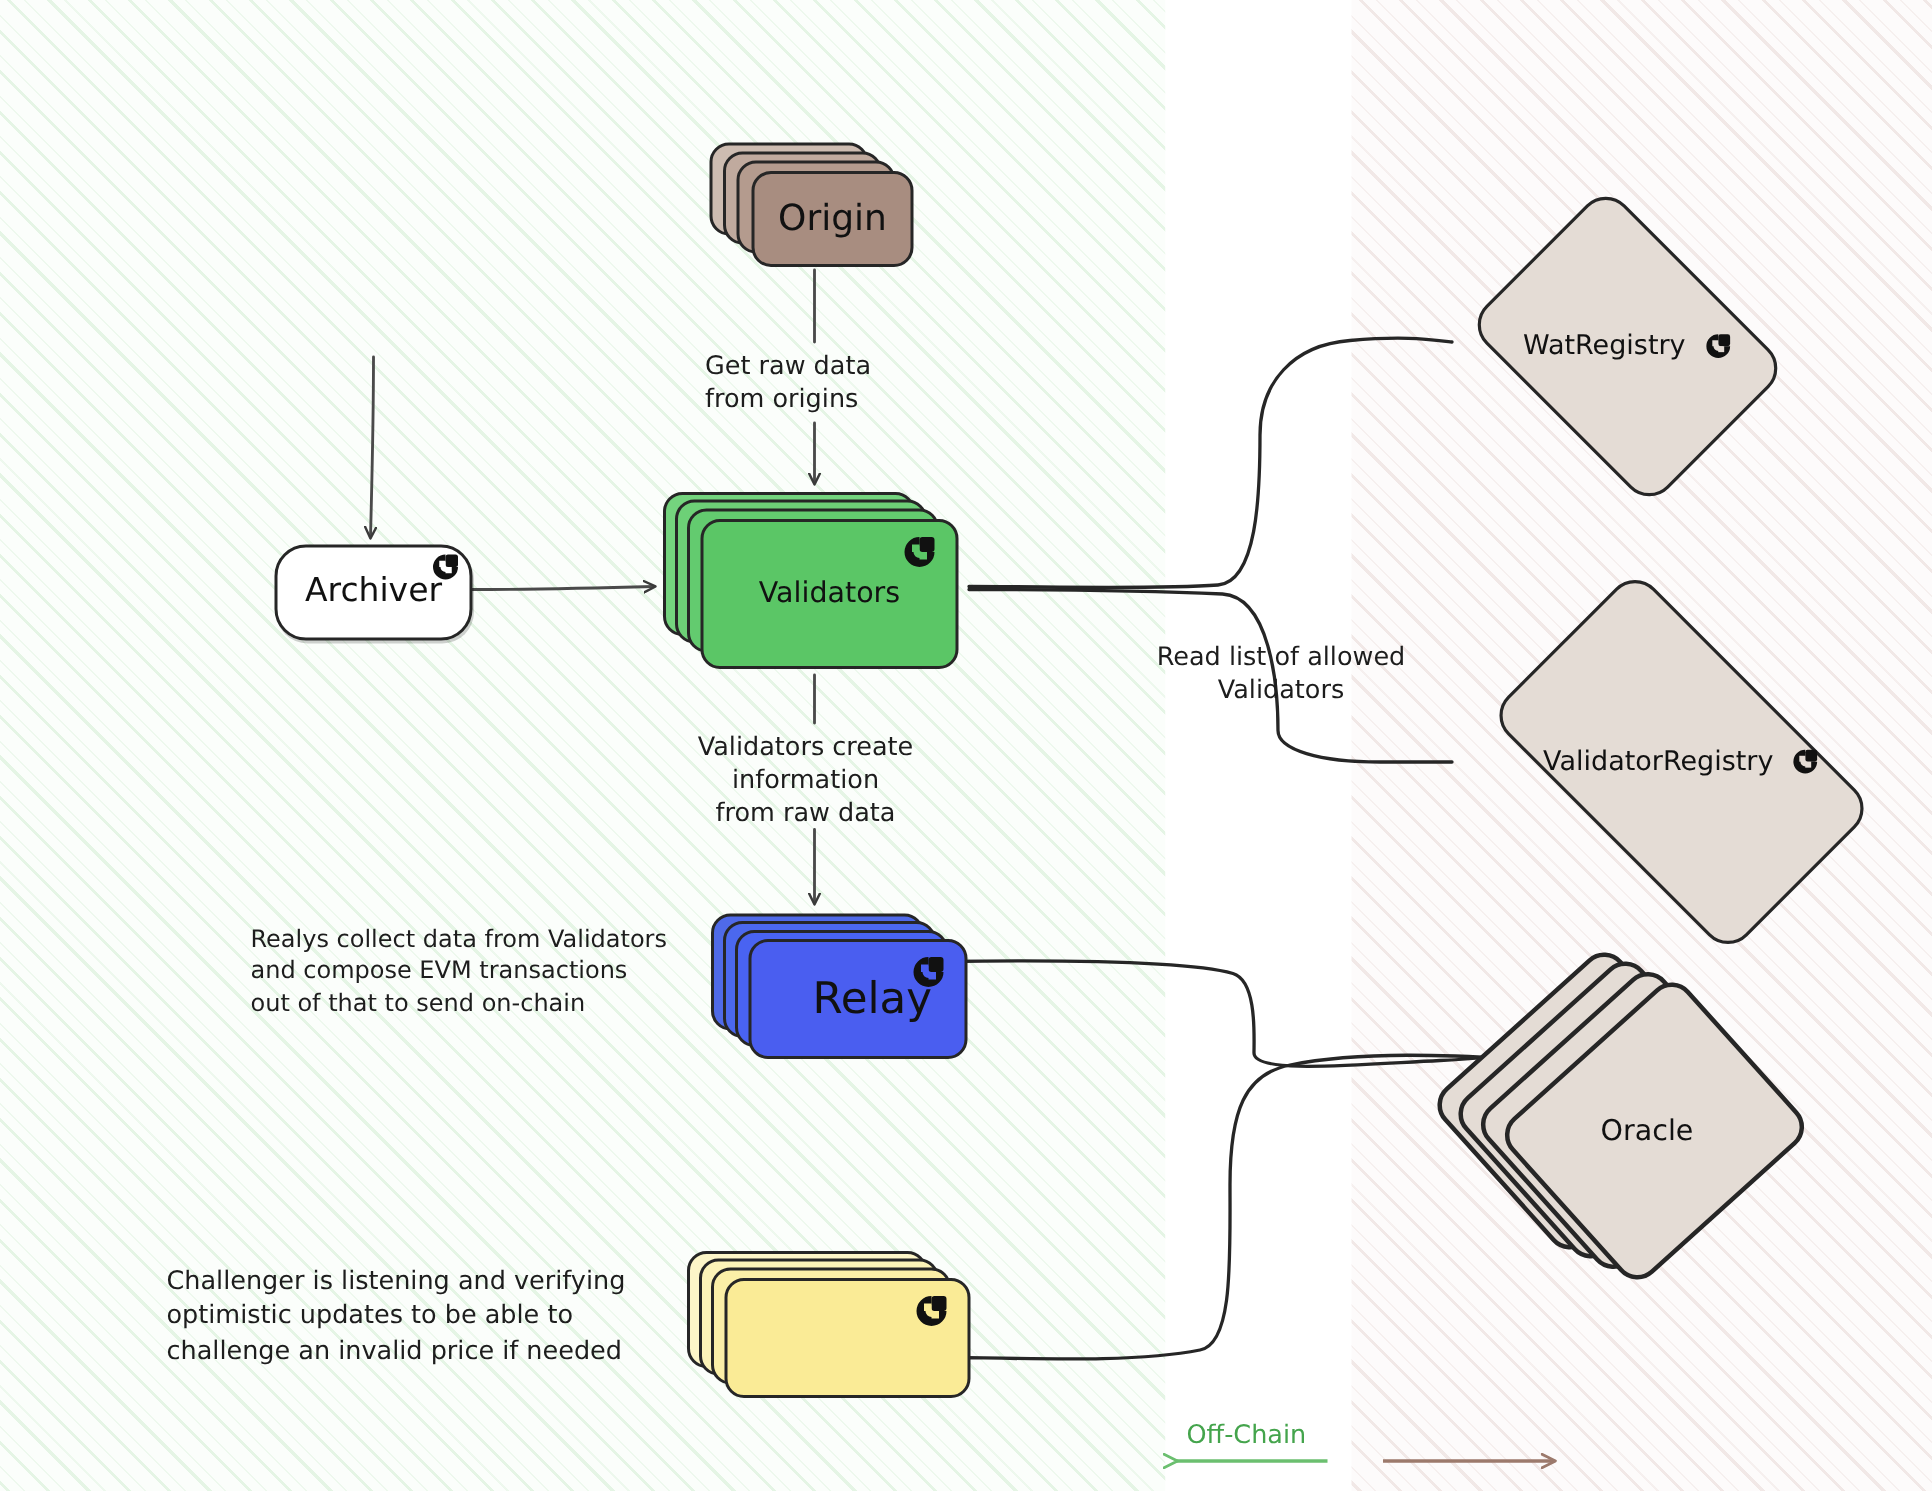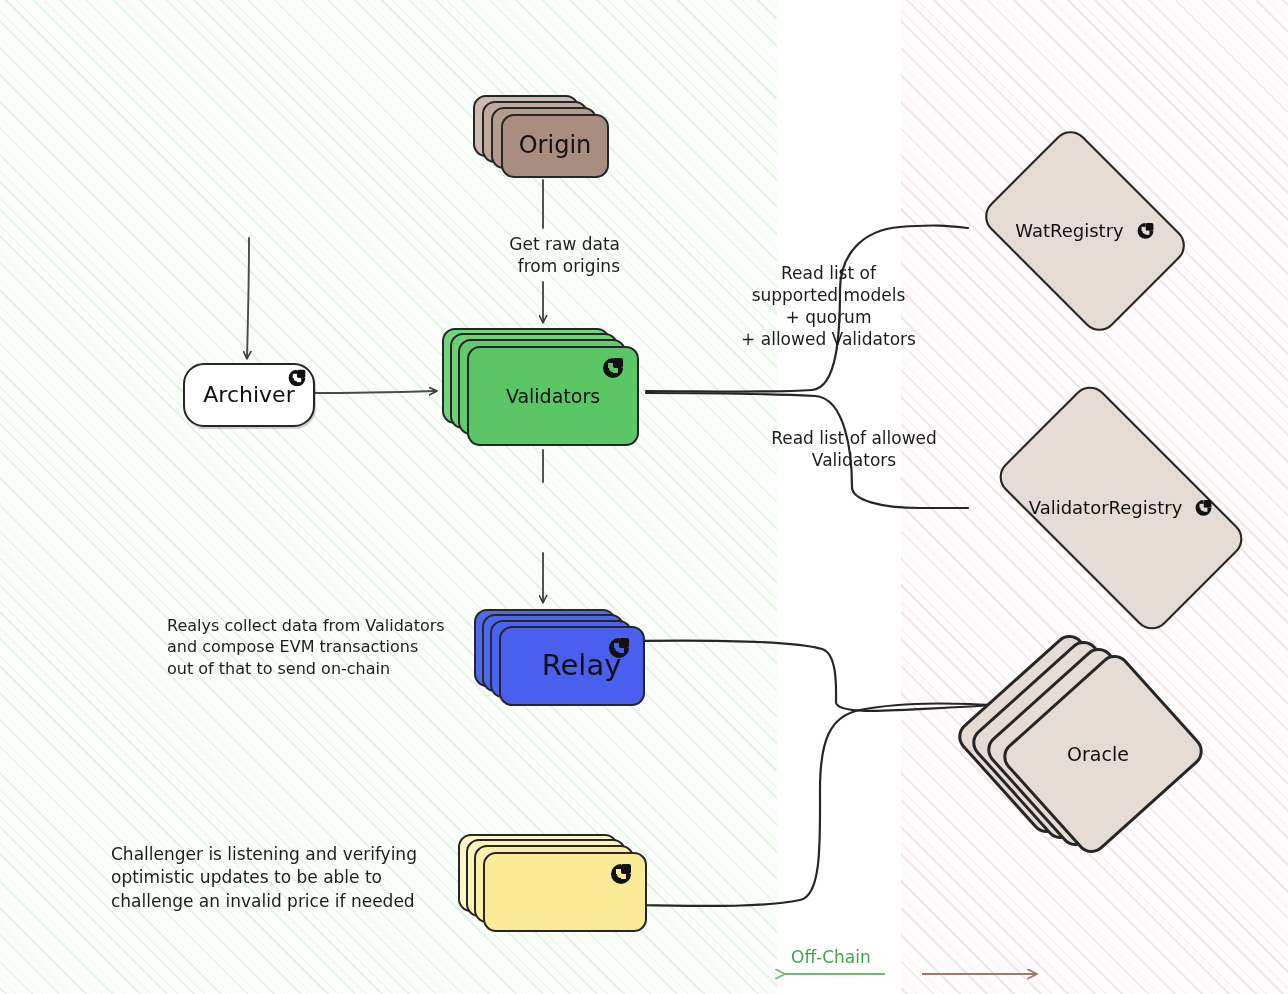--- a/index.html
+++ b/index.html
@@ -175,21 +175,21 @@
     justify-content:center;gap:12px;
   }
   #watregistry{left:963px;top:138px;width:244px;height:186px;}
   #watregistry .dtxt{font-size:18px;}
   #validatorregistry{left:961px;top:410px;width:320px;height:196px;}
   #validatorregistry .dtxt{font-size:18px;}
   .dlogo{width:19px;height:19px;flex:none;}
 
   
   #lbl-origin-title{left:458px;top:13px;font-size:21px;line-height:1.32;}
-  #lbl-getraw{left:470px;top:233px;font-size:17px;text-align:right;width:150px;}
+  #lbl-getraw{left:470px;top:233px;font-size:17px;text-align:left;width:150px;}
   #lbl-valcreate{left:444px;top:487px;font-size:17px;text-align:center;width:186px;}
   #lbl-readmodels{left:726px;top:262px;font-size:17px;text-align:center;width:205px;}
   #lbl-readvals{left:755px;top:427px;font-size:17px;text-align:center;width:198px;}
   #lbl-relays{left:167px;top:615px;font-size:16px;line-height:1.33;}
   #lbl-challenger{left:111px;top:843px;font-size:17px;line-height:1.38;}
 
   
   #lbl-offchain{left:791px;top:946px;font-size:17px;color:#44a44c;}
   #lbl-onchain{left:925px;top:1001px;font-size:17px;color:#8a6a5e;}
 </style>
@@ -342,25 +342,24 @@
     <div class="ocard o2"></div>
     <div class="ocard o3"></div>
     <div class="ocard o4"></div>
     <div class="otxt hand">Oracle</div>
   </div>
 
 
   <div class="lbl hand" id="lbl-getraw">Get raw data
 from origins</div>
 
-
-  <div class="lbl hand" id="lbl-readmodels">Read list of
-supported models
-+ quorum
-+ allowed Validators</div>
+  <div class="lbl hand" id="lbl-valcreate">Validators create
+information
+from raw data</div>
+
 
   <div class="lbl hand" id="lbl-readvals">Read list of allowed
 Validators</div>
 
   <div class="lbl hand" id="lbl-relays">Realys collect data from Validators
 and compose EVM transactions
 out of that to send on-chain</div>
 
   <div class="lbl hand" id="lbl-challenger">Challenger is listening and verifying
 optimistic updates to be able to

